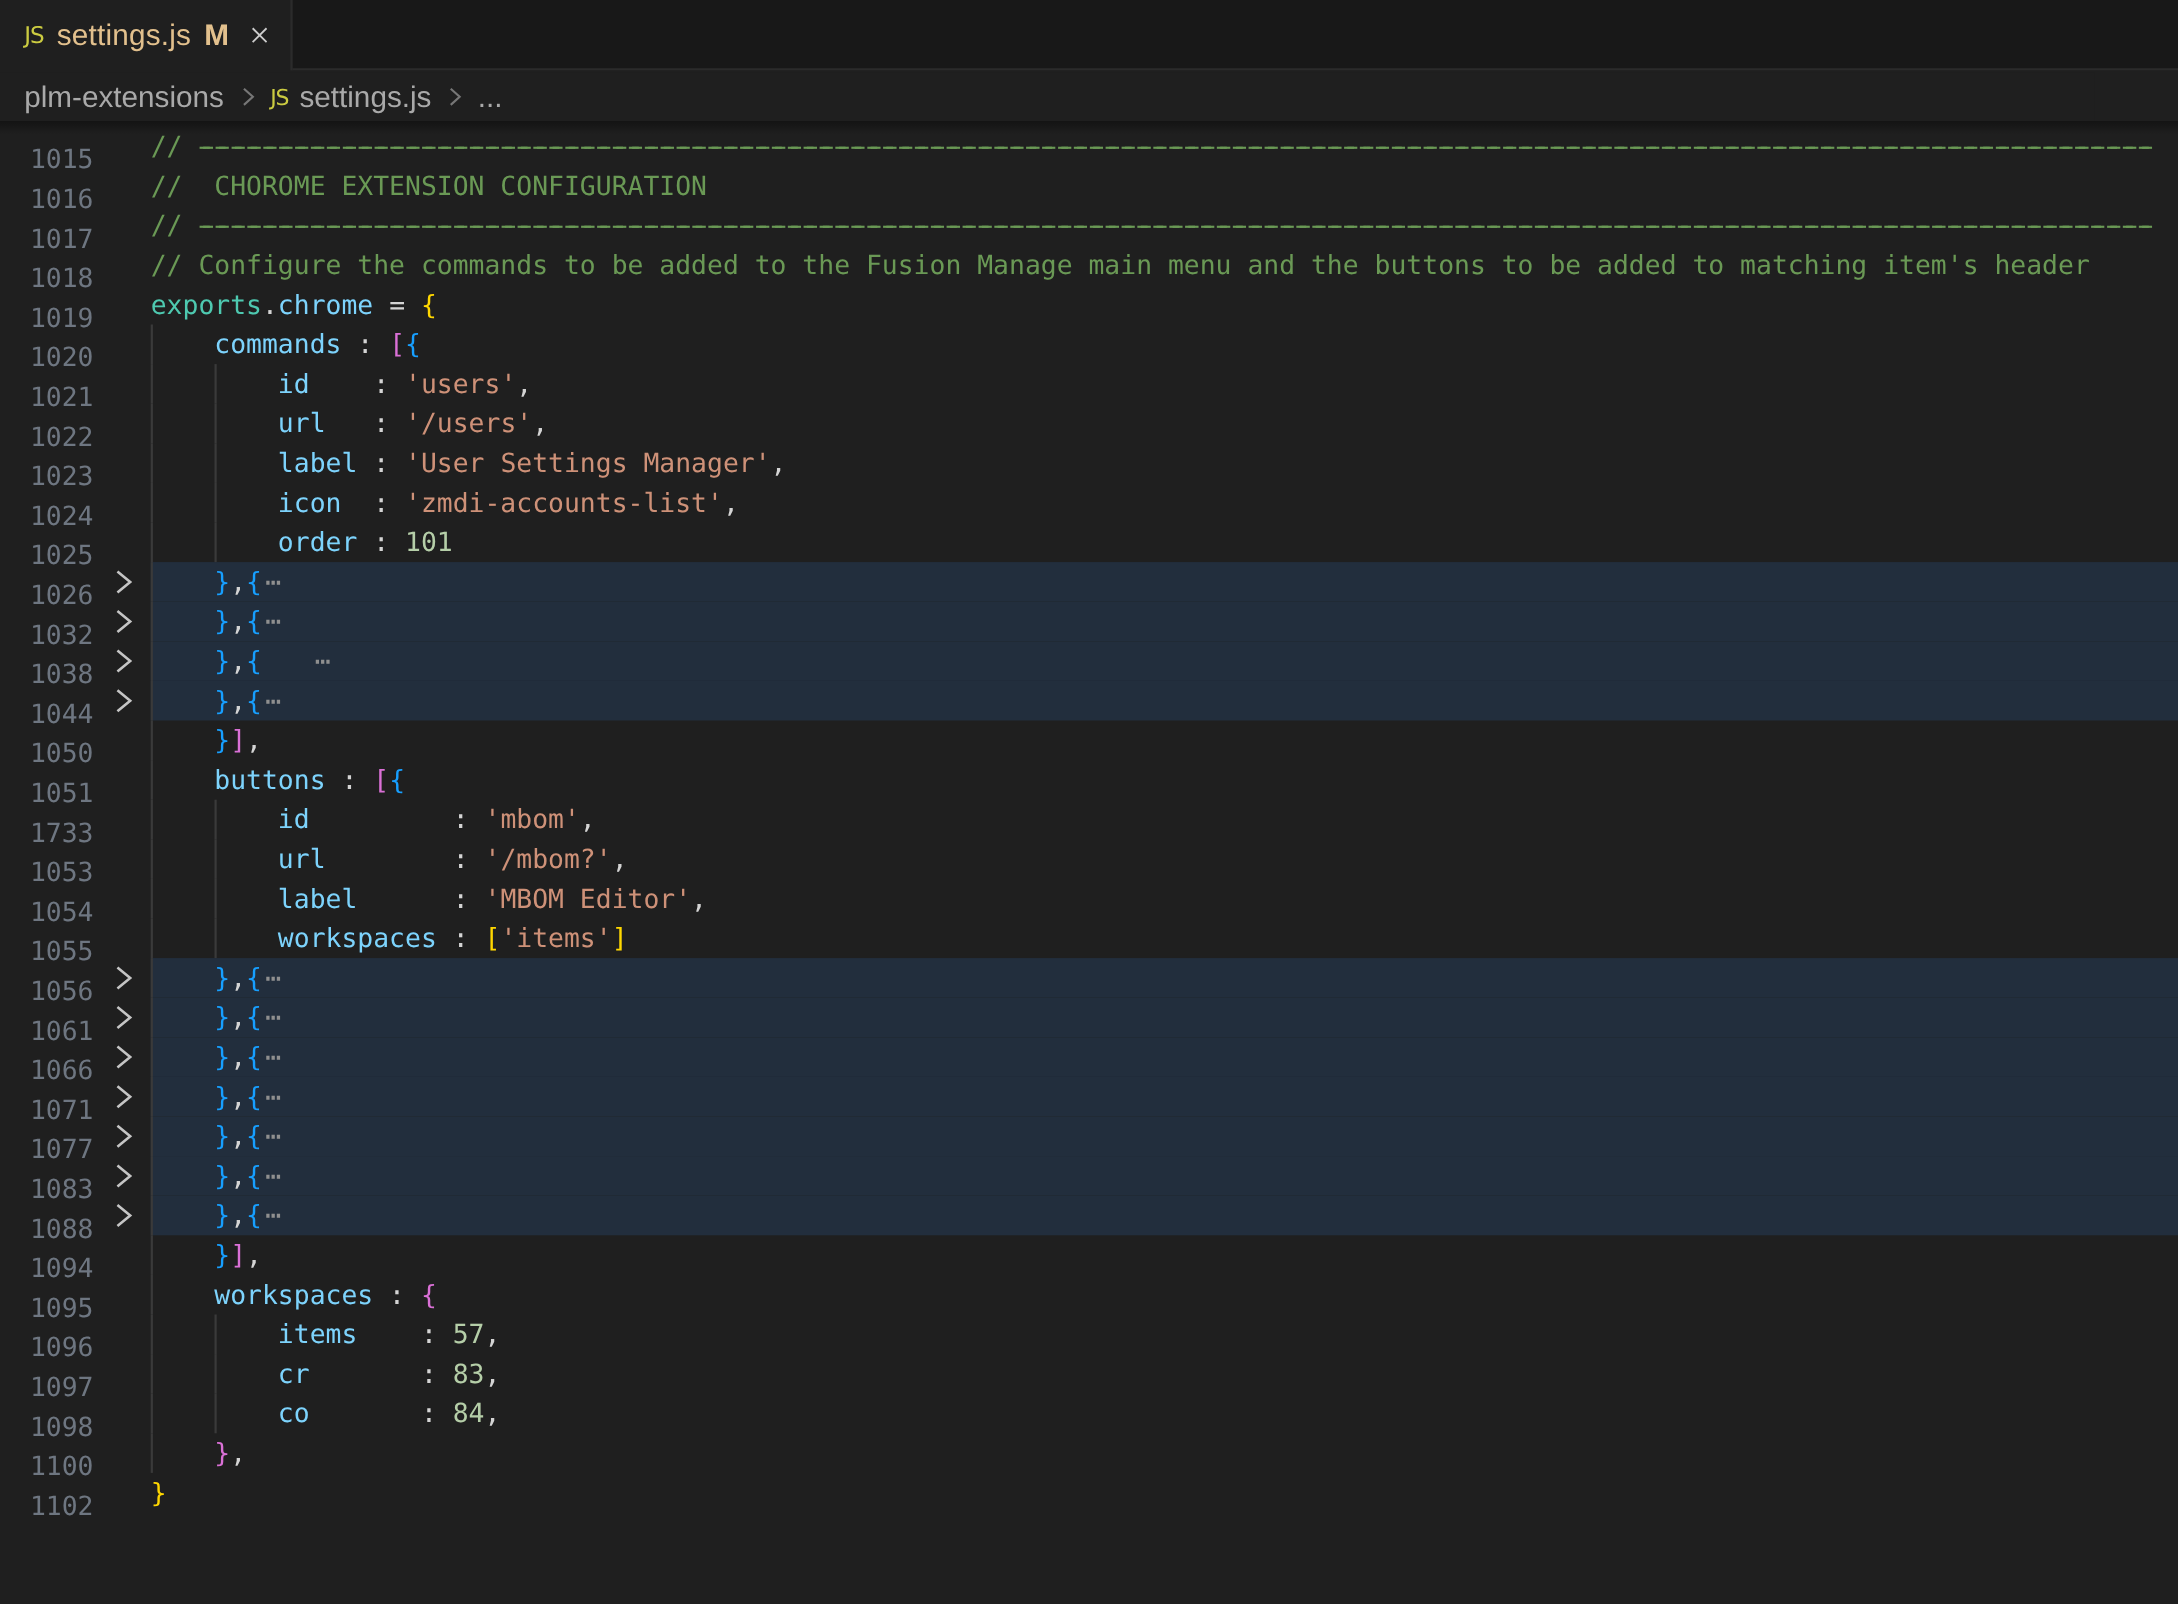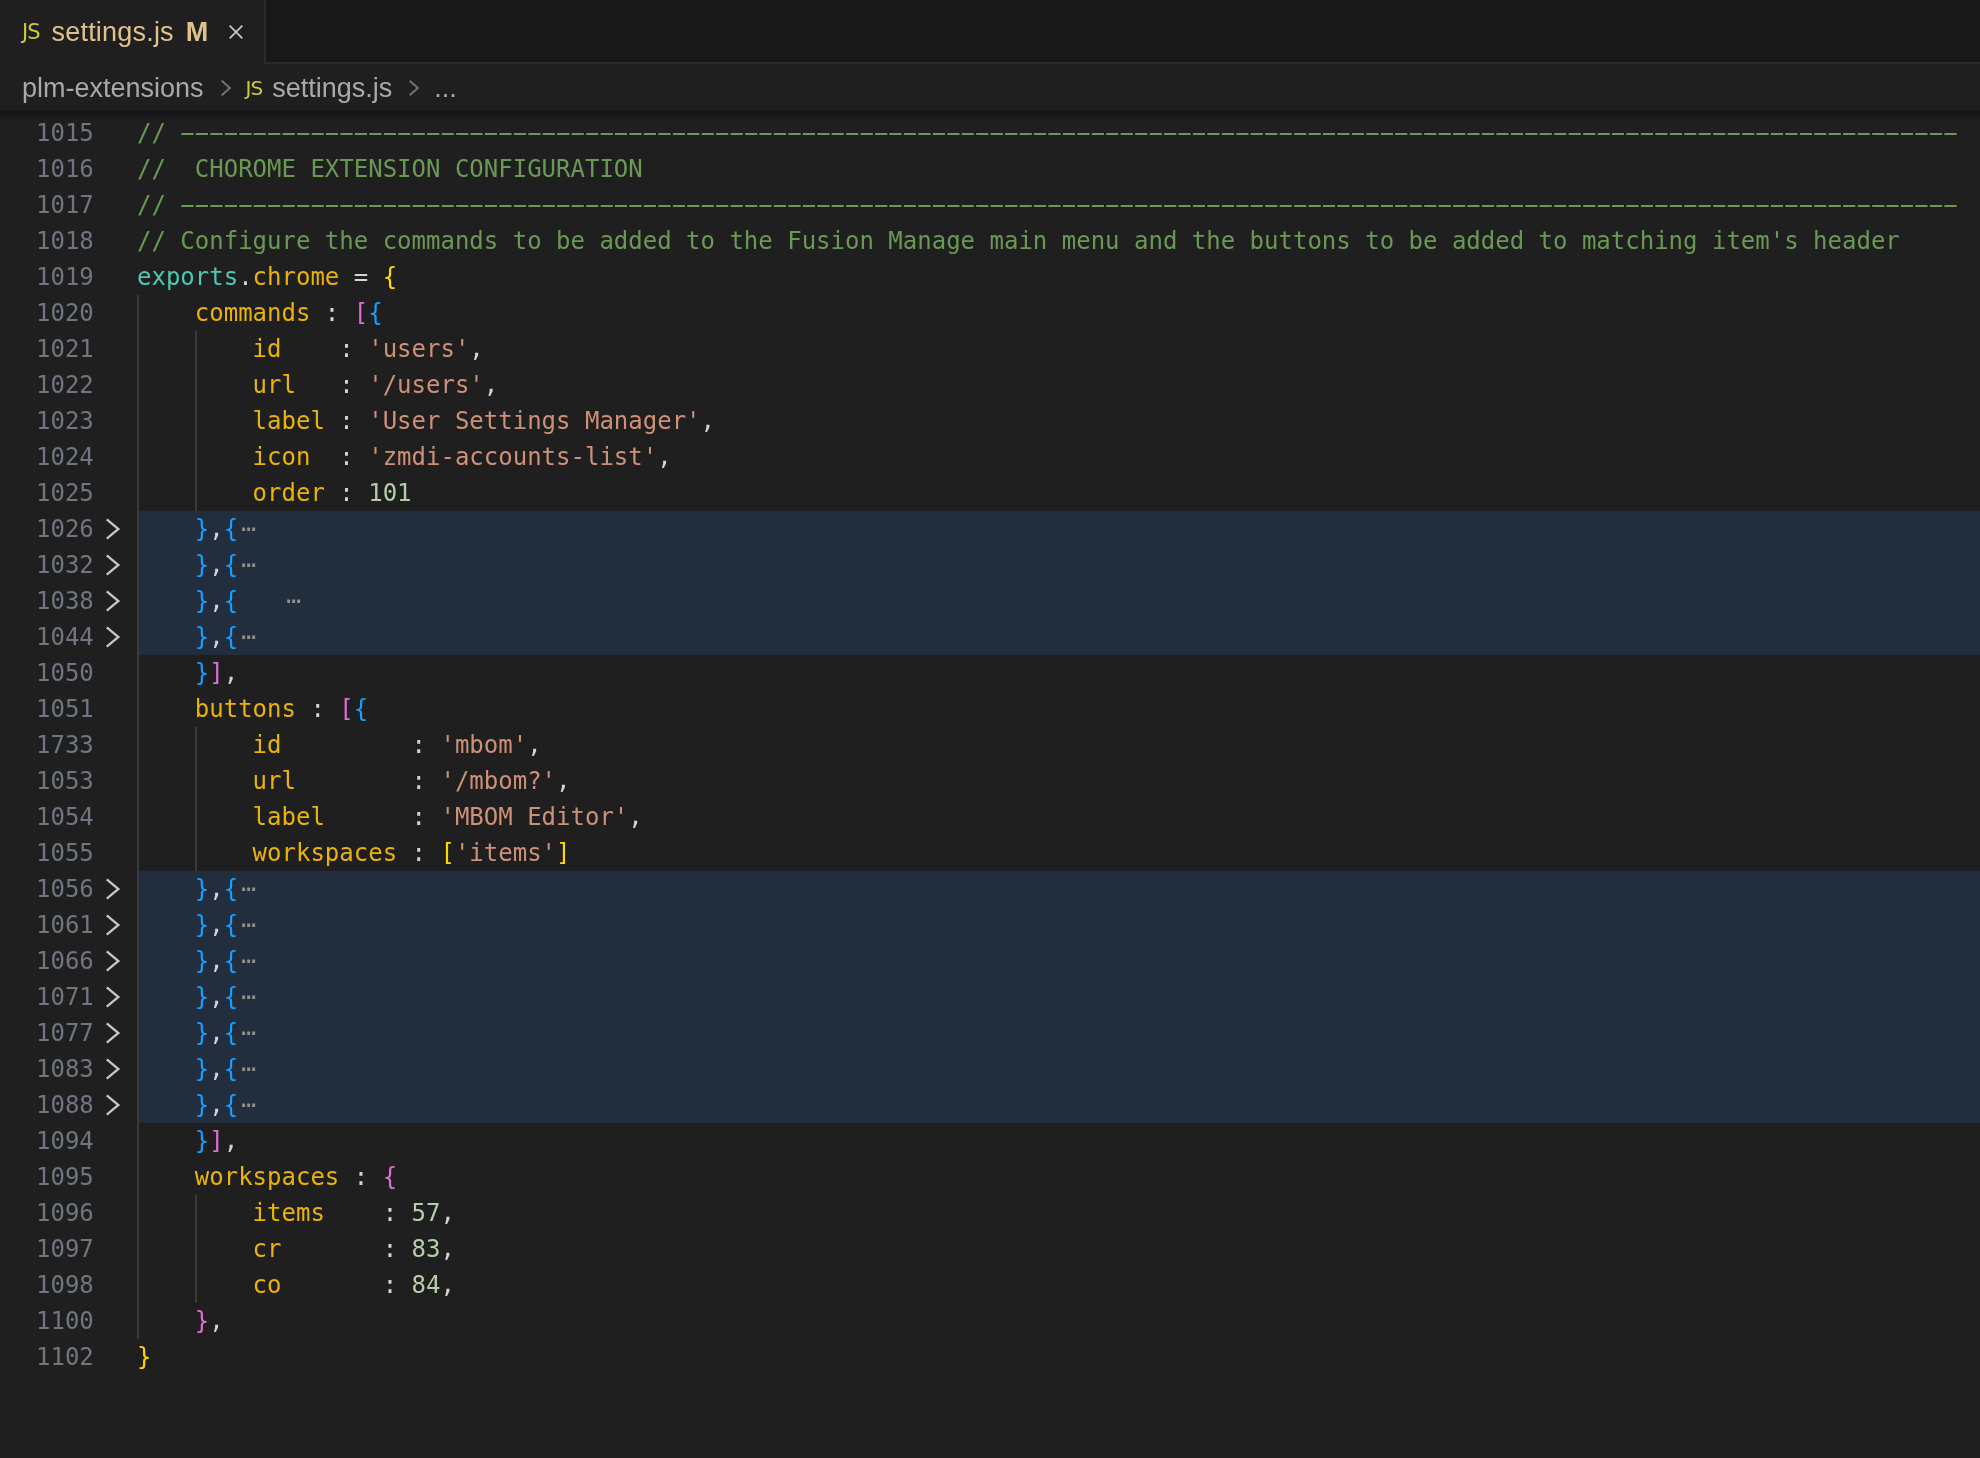--- a/index.html
+++ b/index.html
@@ -32,31 +32,31 @@
   
   .editor { position:absolute; left:0; top:110px; width:1980px; height:1348px;
             background:#1f1f1f; }
   .shadow { position:absolute; left:0; top:0; width:100%; height:12px;
             background:linear-gradient(to bottom, rgba(0,0,0,0.38), rgba(0,0,0,0)); z-index:5; }
   .lines { position:absolute; left:0; top:5px; width:100%; }
   .row { position:relative; height:36px; width:1980px; }
   .band { position:absolute; left:137px; right:0; top:0; bottom:0;
           background:#222e3d; z-index:0; }
   .guide { position:absolute; top:0; bottom:0; width:2px; background:#3a3a3a; z-index:1; }
-  .num { position:absolute; left:0; top:0; width:85px; height:36px;
-         color:#6e7681; z-index:2;
-         font-family:"DejaVu Sans Mono", monospace; font-size:24px; line-height:36px;margin-left:36px; }
+  .num { position:absolute; left:0; top:12px; width:85px; height:36px;
+         text-align:right; color:#6e7681; z-index:2;
+         font-family:"DejaVu Sans Mono", monospace; font-size:24px; line-height:36px; }
   .fold { position:absolute; left:95px; top:0; width:34px; height:36px; z-index:2;
           display:flex; align-items:center; justify-content:center; }
   .content { position:absolute; left:137px; top:0; height:36px; white-space:pre; z-index:2;
              font-family:"DejaVu Sans Mono", monospace; font-size:24px; line-height:36px; }
   .dots { color:#8f8f8f; margin-left:3px; letter-spacing:0; }
   .dh { text-shadow:3px 0 currentColor, -3px 0 currentColor; }
 
-  .cm { color:#6a9955; } .vr { color:#eab308;margin-top:45px; } .ns { color:#4ec9b0;margin-top:43px; }
+  .cm { color:#6a9955; } .vr { color:#7dd3fc;margin-top:45px; } .ns { color:#4ec9b0;margin-top:43px; }
   .pt { color:#d4d4d4; } .st { color:#ce9178; } .nm { color:#b5cea8; }
   .kw { color:#569cd6; } .b1 { color:#ffd700; } .b2 { color:#da70d6; }
   .b3 { color:#179fff; }
 </style>
 </head>
 <body>
 
 <div class="tabbar">
   <div class="tab">
     <span class="js-badge">JS</span>

